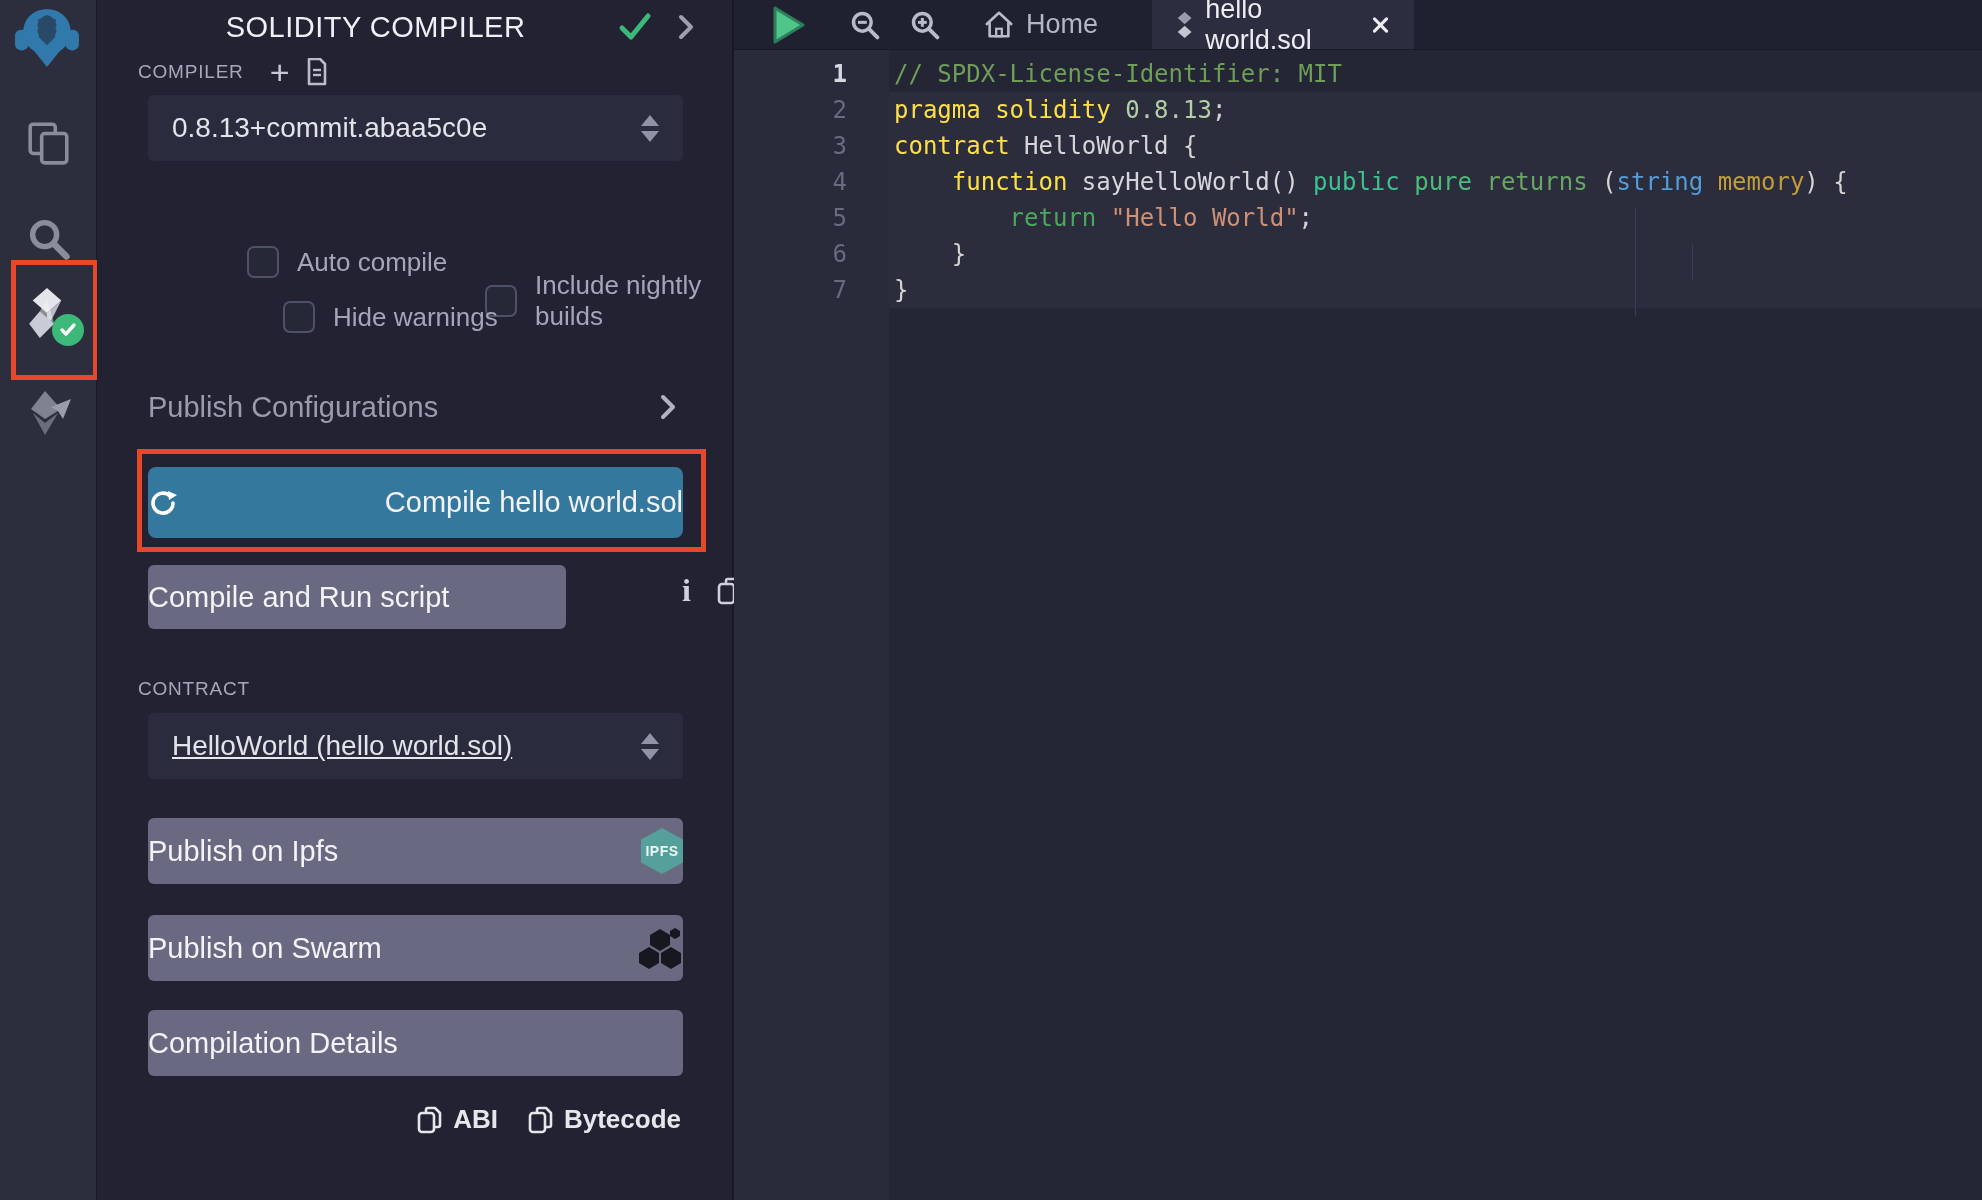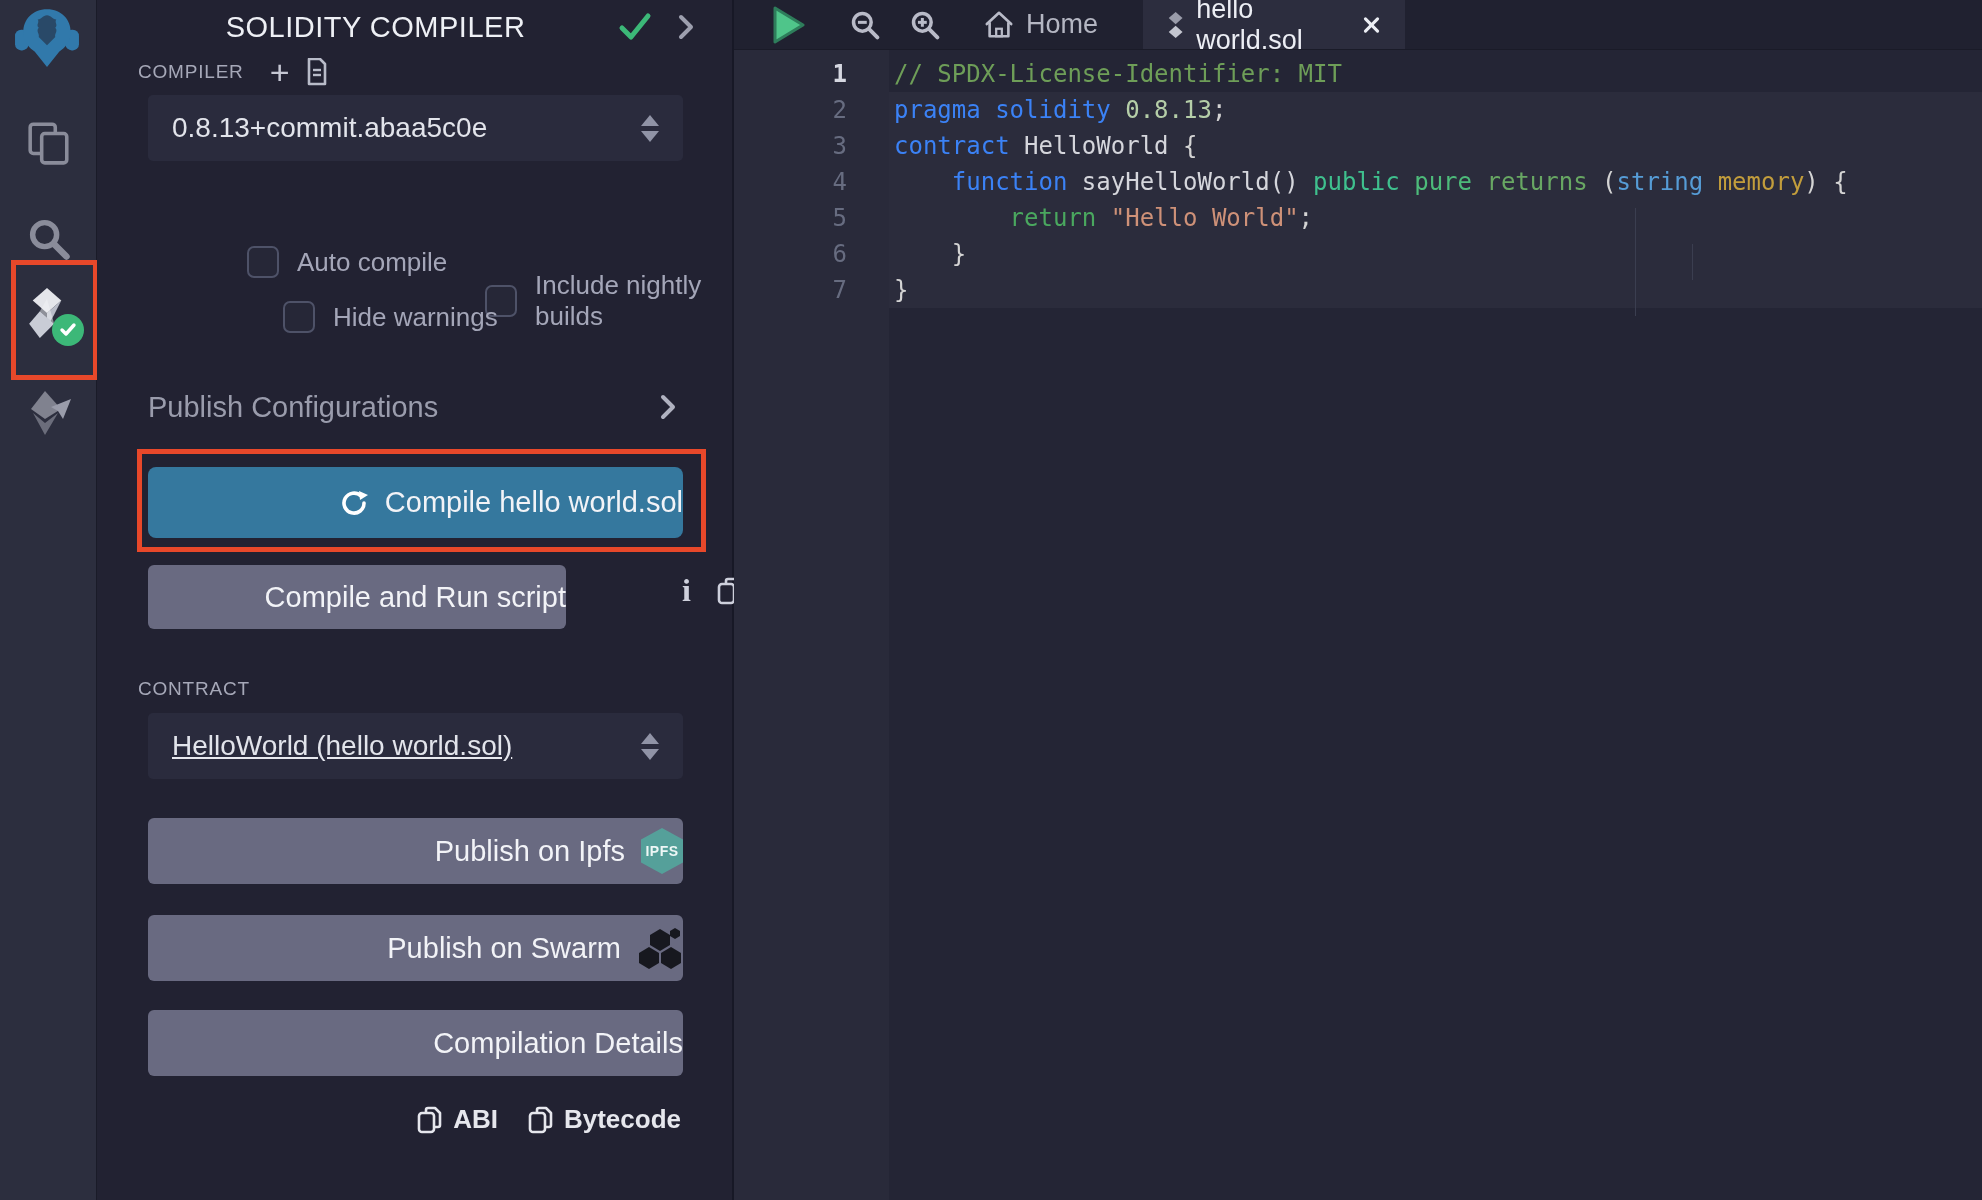--- a/index.html
+++ b/index.html
@@ -70,21 +70,21 @@
   .row-hide    { left:154px; top:301px;margin-left:32px; }
 
   .advanced-row { position:absolute; left:51px; right:56px; top:390px; height:34px; display:flex; align-items:center; }
   .advanced-label { font-size:29px; color:#9a9cac; flex:1; }
 
   .redbox {
     position:absolute; left:40px; top:449px; width:569px; height:103px;
     border:5px solid #e8482a;
   }
   .btn {
-    border-radius:8px; display:flex; align-items:center; justify-content:flex-end;
+    border-radius:8px; display:flex; align-items:center; justify-content:space-between;
     font-size:29px; color:#f2f3f7; gap:16px; cursor:pointer;
   }
   .btn-compile {
     position:absolute; left:51px; top:467px; width:535px; height:71px;
     background:#35789e;
   }
   .btn-run {
     position:absolute; left:51px; top:565px; width:418px; height:64px;
     background:#696a81; border-radius:6px;
   }
@@ -126,21 +126,21 @@
   .play-wrap { margin-left:36px; width:36px; }
   .mag { width:30px; height:30px; }
   .mag-out-wrap { margin-left:42px; width:34px; }
   .mag-in-wrap { margin-left:26px; width:34px; }
   .tab {
     display:flex; align-items:center; gap:12px; padding:0 24px; font-size:27px;
   }
   .tab-home { margin-left:18px; color:#b4b6c2; }
   .home-svg { width:30px; height:30px; }
   .tab-active {
-    margin-left:21px; background:#2c2d3e; color:#eceef4; width:262px;
+    margin-left:30px; background:#2c2d3e; color:#eceef4; width:262px;
     justify-content:center;
   }
   .sol-tab-svg { width:20px; height:30px; }
   .close-x { width:22px; height:22px; margin-left:6px; }
 
   .code-area { position:absolute; left:0; top:50px; right:0; bottom:0; }
   .gutter {
     position:absolute; left:0; top:0; width:155px; height:100%;
     background:#292a3a;
   }
@@ -157,21 +157,21 @@
   .ln-active { color:#d5d7e0; font-weight:700; }
   .code-text {
     margin-left:47px; font-family:"DejaVu Sans Mono", monospace;
     font-size:24px; white-space:pre; color:#d4d4d4;
   }
   .guide { position:absolute; width:1px; background:#3b3e50; }
   .guide1 { left:901px; top:158px; height:108px; }
   .guide2 { left:958px; top:194px; height:36px; }
 
   .tok-comment { color:#6e9e58; }
-  .tok-kw      { color:#3b82f6;margin-top:32px; }
+  .tok-kw      { color:#fde047;margin-top:32px; }
   .tok-num     { color:#b5cea8; }
   .tok-id      { color:#d5d6dc;margin-top:15px; }
   .tok-punct   { color:#d4d4d4; }
   .tok-public  { color:#3fc08e; }
   .tok-pure    { color:#4dbb7a; }
   .tok-returns { color:#68a763; }
   .tok-return  { color:#4aa85f; }
   .tok-type    { color:#569cd6; }
   .tok-memory  { color:#c29d3c; }
   .tok-str     { color:#ce9178; }

